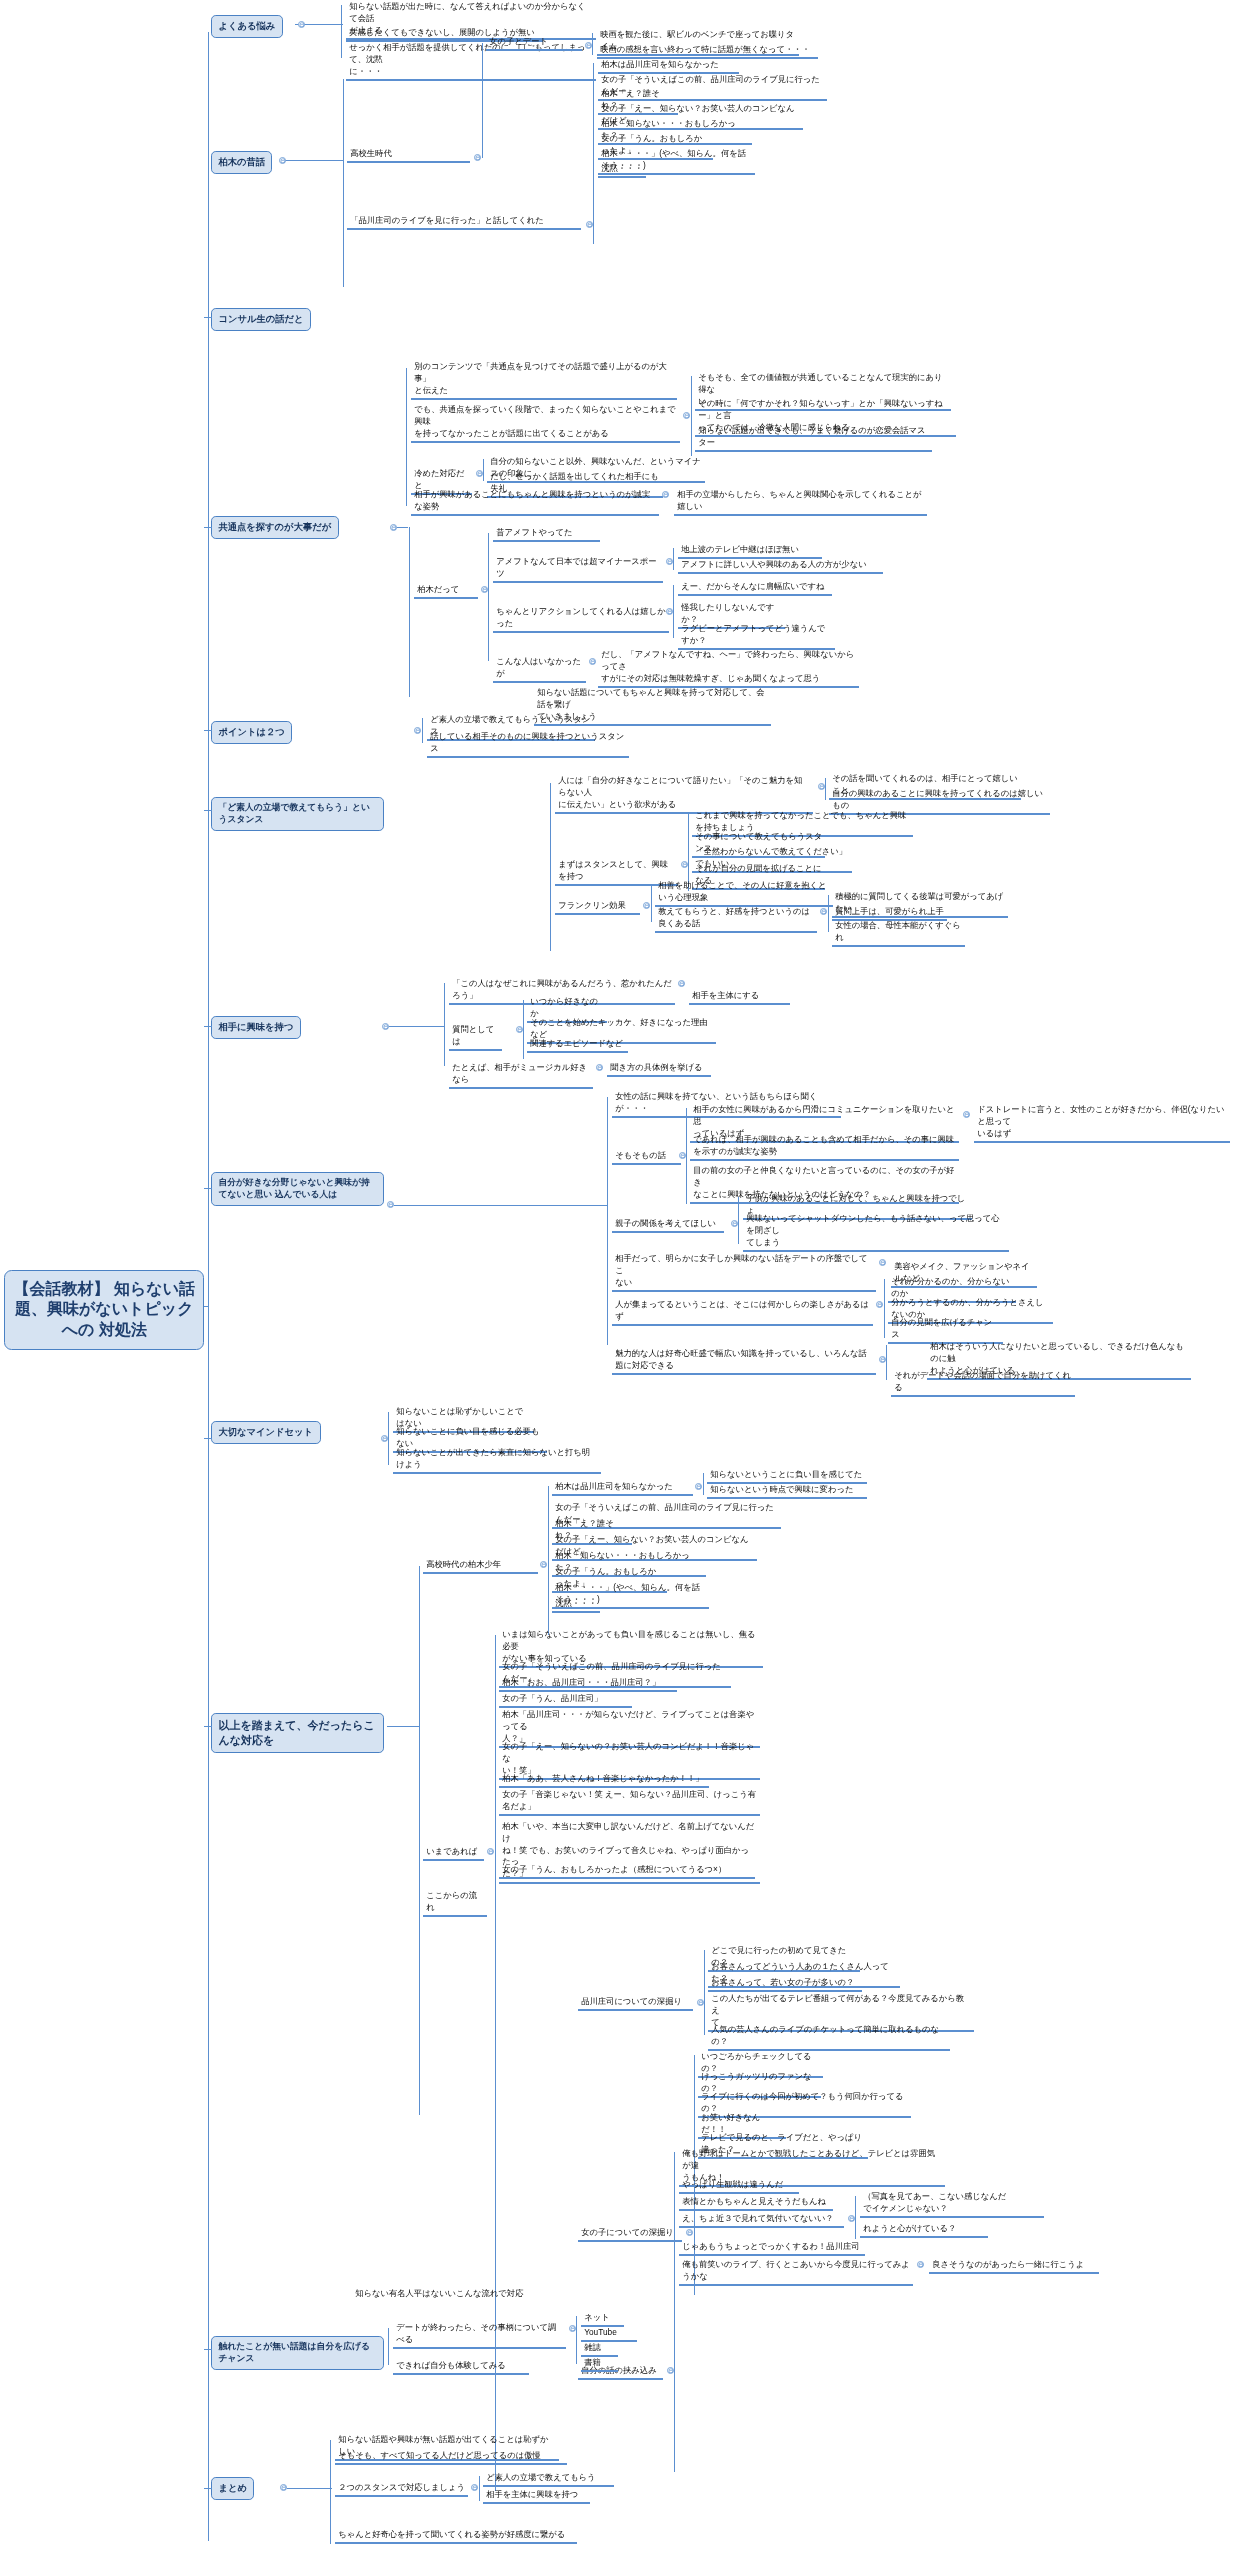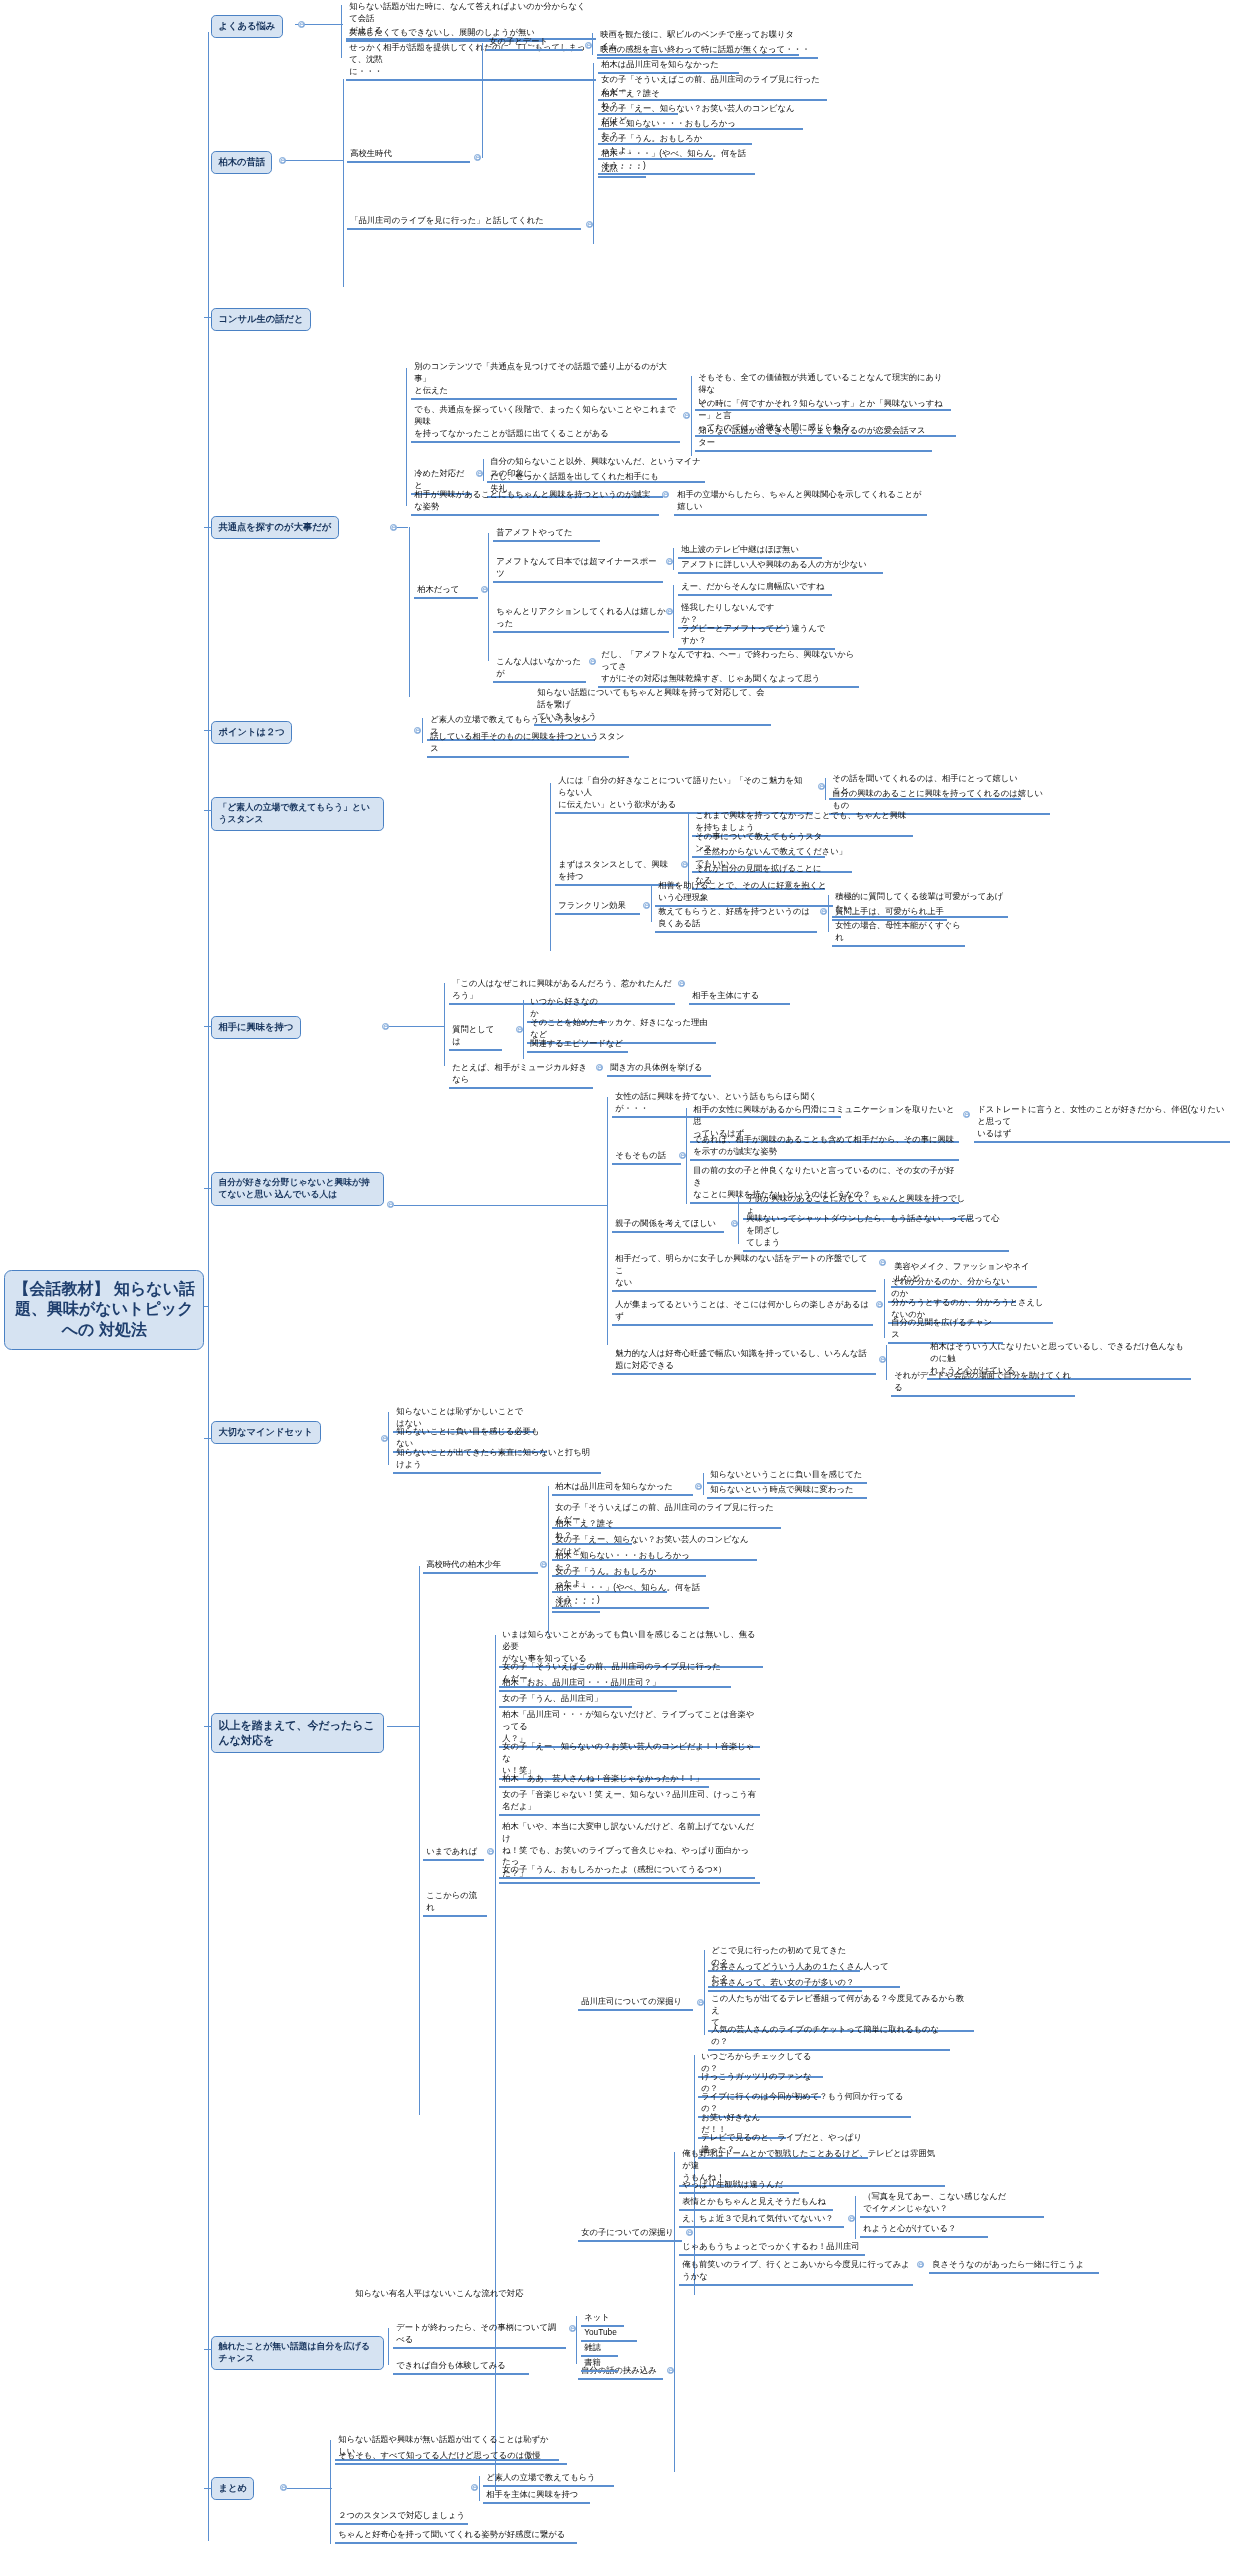--- a/index.html
+++ b/index.html
@@ -385,19 +385,19 @@
 <div class="n" style="left:581px; top:2357px; width:37px;">書籍</div>
 <div class="n" style="left:393px; top:2360px; width:136px;">できれば自分も体験してみる</div>
 
 <div class="lv1" style="left:211px; top:2477px;">まとめ</div>
 <div class="ln lnh" style="left:204px; top:2488px; width:7.5px;"></div>
 <div class="coll" style="left:280px; top:2484px;"></div>
 <div class="ln lnv" style="left:330px; top:2440px; height:104px;"></div>
 <div class="ln lnh" style="left:287px; top:2488px; width:45px;"></div>
 <div class="n" style="left:335px; top:2434px; width:224px;">知らない話題や興味が無い話題が出てくることは恥ずかしい</div>
 <div class="n" style="left:335px; top:2450px; width:232px;">そもそも、すべて知ってる人だけど思ってるのは傲慢</div>
-<div class="n" style="left:335px; top:2482px; width:133px;margin-top:28px;">２つのスタンスで対応しましょう</div>
+<div class="n" style="left:335px; top:2482px; width:133px;">２つのスタンスで対応しましょう</div>
 <div class="coll" style="left:471px; top:2484px;"></div>
 <div class="ln lnv" style="left:479px; top:2476px; height:24.5px;"></div>
 <div class="n" style="left:483px; top:2472px; width:131px;">ど素人の立場で教えてもらう</div>
 <div class="n" style="left:483px; top:2489px; width:107px;">相手を主体に興味を持つ</div>
 <div class="n" style="left:335px; top:2529px; width:242px;">ちゃんと好奇心を持って聞いてくれる姿勢が好感度に繋がる</div>
 
 
 </body></html>

